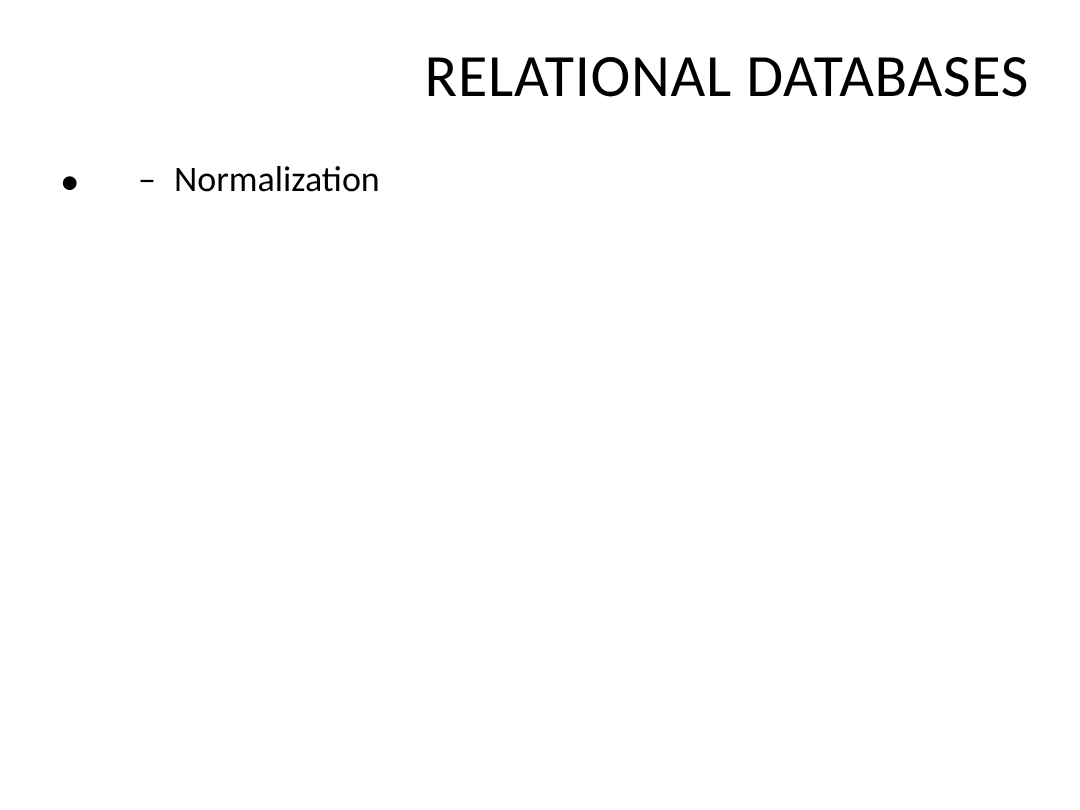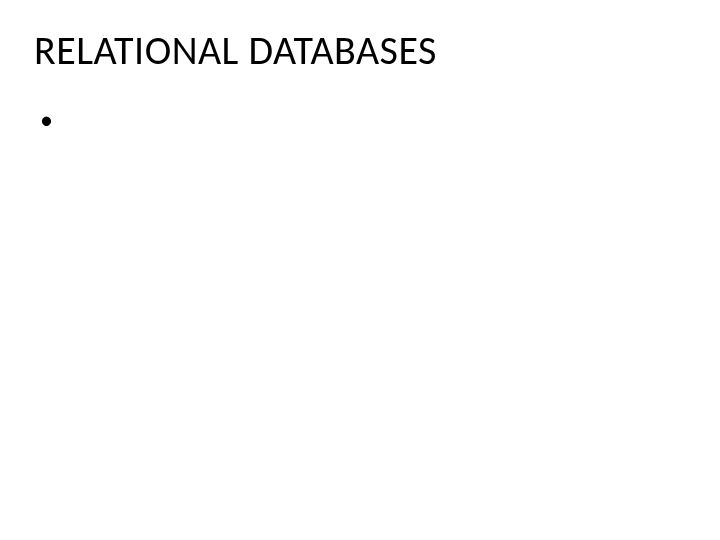--- a/index.html
+++ b/index.html
@@ -10,21 +10,21 @@
     color: #000;
     position: relative;
     overflow: hidden;
   }
   .slide {
     width: 720px;
     height: 540px;
     padding: 22px 34px 0 34px;
   }
   .title {
-    text-align: left;
+    text-align: right;
     font-size: 40px;
     font-weight: 400;
     letter-spacing: 0.5px;
     margin-bottom: 30px;
     margin-top: 4px;
   }
   ul.level1 {
     list-style: none;
     padding-left: 0;
   }
@@ -62,16 +62,19 @@
   }
 </style>
 </head>
 <body>
 
 <div class="slide">
   <h1 class="title">RELATIONAL DATABASES</h1>
   <ul class="level1">
     <li>
       <ul class="level2">
+        <li>
+          <span>Normalization</span>
+        </li>
       </ul>
     </li>
   </ul>
 </div>
 
 </body></html>

